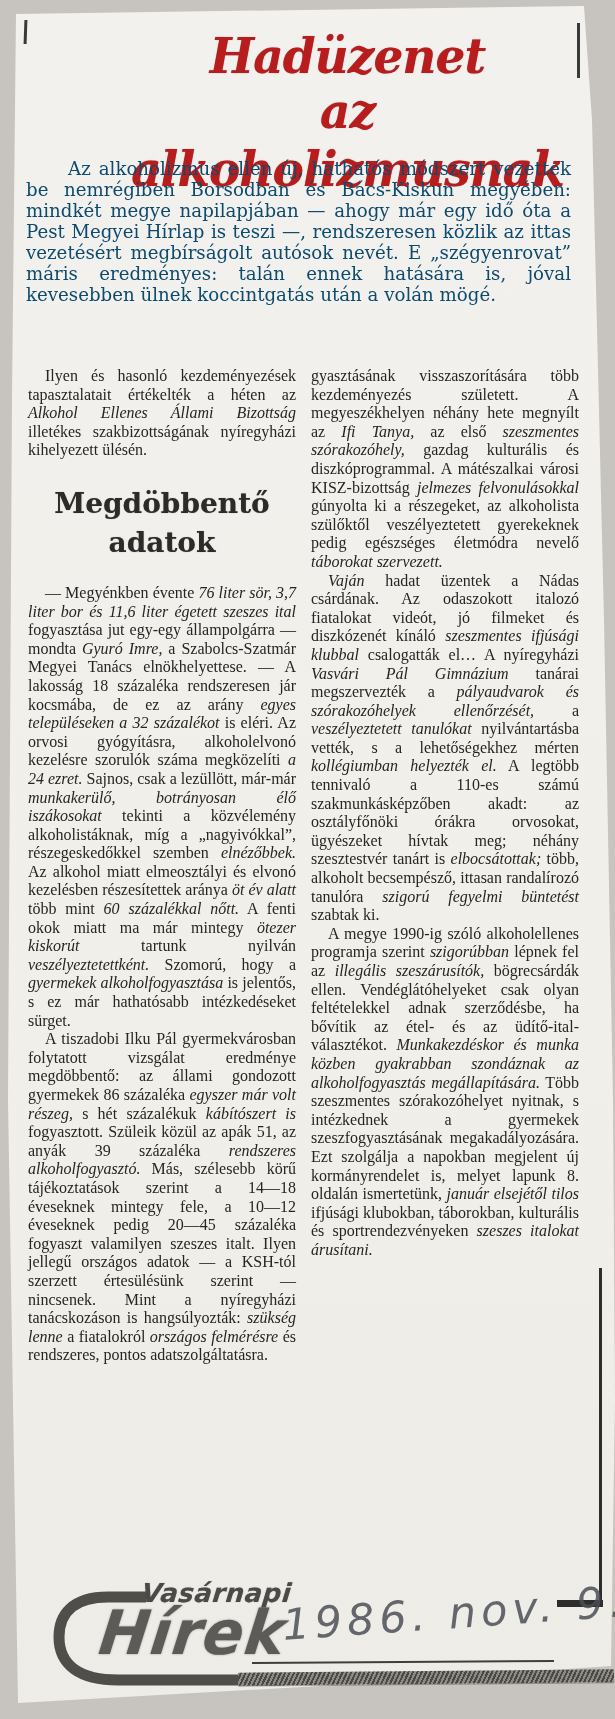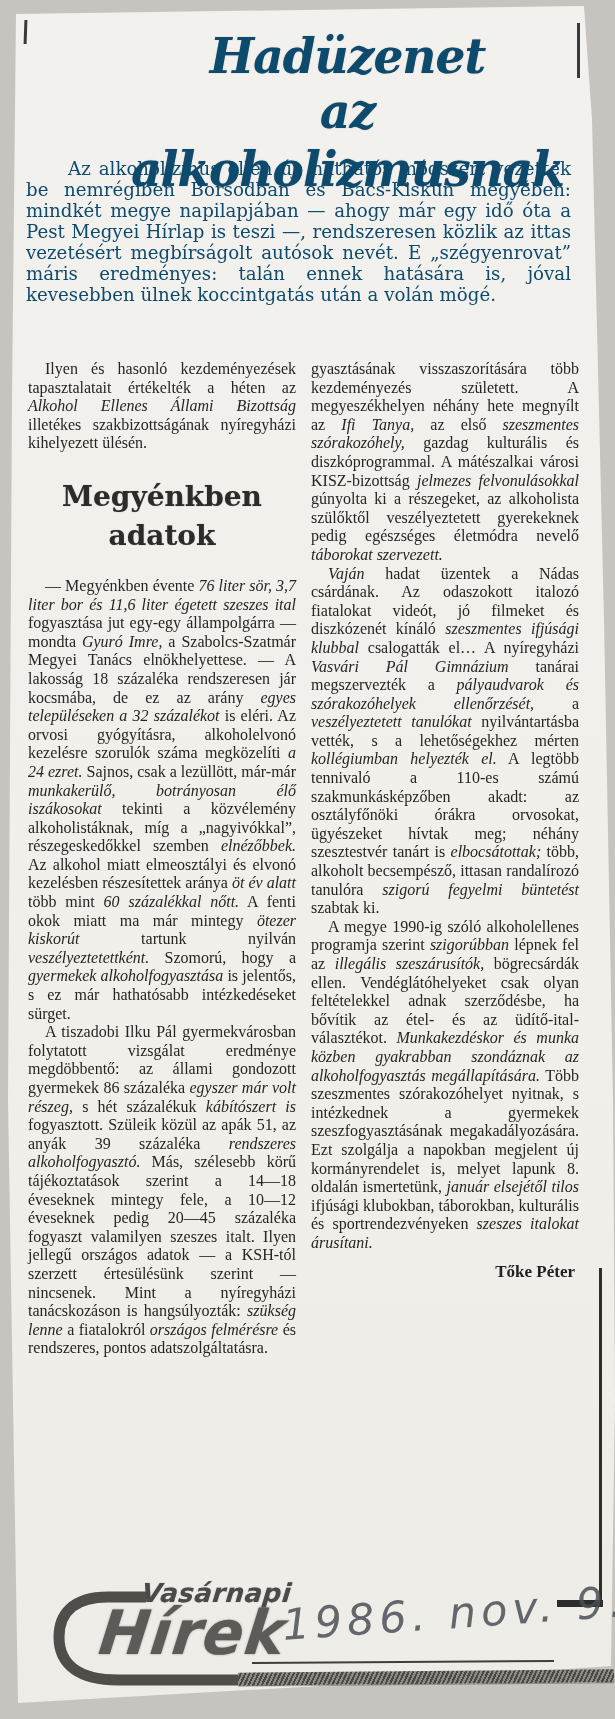--- a/index.html
+++ b/index.html
@@ -15,32 +15,32 @@
   }
   
   .tick-tl{position:absolute;left:24px;top:20px;width:3px;height:24px;background:#3a3a38;transform:rotate(2deg);}
   .tick-tr{position:absolute;left:577px;top:23px;width:3px;height:55px;background:#3a3a38;}
   .rule-right{position:absolute;left:599px;top:1268px;width:3px;height:338px;background:#2d2d2b;}
   .corner-br{position:absolute;left:557px;top:1600px;width:46px;height:7px;background:#2d2d2b;}
   
   .title{
     position:absolute;left:115px;right:35px;top:28px;text-align:center;
     font-family:"DejaVu Serif",serif;font-style:italic;font-weight:700;
-    color:#0c4a6e;text-shadow:0 0 1px rgba(70,68,66,.55);
+    color:#b91c1c;text-shadow:0 0 1px rgba(70,68,66,.55);
   }
   .title-line{font-size:47px;line-height:56px;letter-spacing:-1px;transform:scaleY(1.04);}
   
   .lead{
     position:absolute;left:26px;right:44px;top:158px;
     font-family:"DejaVu Serif",serif;font-size:18.2px;line-height:21px;
     text-align:justify;text-indent:42px;color:#0c4a6e;
   }
   
   .columns{position:absolute;left:28px;right:36px;top:360px;display:flex;gap:15px;}
-  .col{flex:1;min-width:0;font-size:16px;line-height:18.6px;text-align:justify;color:#262523;}
+  .col{flex:1;min-width:0;font-size:16px;line-height:18.6px;text-align:justify;color:#262523;margin-top:7px;}
   .col p{margin:0;}
   .col p.ind{text-indent:17px;}
   .col p.jl{text-align-last:justify;}
   .it{font-style:italic;}
   .col-heading{
     font-family:"DejaVu Serif",serif;font-weight:700;font-size:28px;line-height:39px;
     text-align:center;white-space:pre-line;margin:24px 0 22px;color:#2c2b29;
     text-shadow:0 0 1px rgba(50,48,46,.45);
   }
   .byline{text-align:right;font-weight:700;font-size:17px;margin-top:10px;padding-right:4px;color:#222;}
@@ -84,30 +84,29 @@
 <div class="title">
   <div class="title-line">Hadüzenet</div>
   <div class="title-line">az alkoholizmusnak</div>
 </div>
 
 <div class="lead">Az alkoholizmus ellen új, hathatós módszert vezettek be nemrégiben Borsodban és Bács-Kiskun megyében: mindkét megye napilapjában — ahogy már egy idő óta a Pest Megyei Hírlap is teszi —, rendszeresen közlik az ittas vezetésért megbírságolt autósok nevét. E „szégyenrovat” máris eredményes: talán ennek hatására is, jóval kevesebben ülnek koccintgatás után a volán mögé.</div>
 
 <div class="columns">
   <div class="col">
       <p class="ind"><span>Ilyen és hasonló kezdeményezések tapasztalatait értékelték a héten az </span><span class="it">Alkohol Ellenes Állami Bizottság</span><span> illetékes szakbizottságának nyíregyházi kihelyezett ülésén.</span></p>
-      <div class="col-heading">Megyénkben
+      <div class="col-heading">Megdöbbentő
 adatok</div>
       <p class="ind"><span>— Megyénkben évente </span><span class="it">76 liter sör, 3,7 liter bor és 11,6 liter égetett szeszes ital</span><span> fogyasztása jut egy-egy állampolgárra — mondta </span><span class="it">Gyuró Imre,</span><span> a Szabolcs-Szatmár Megyei Tanács elnökhelyettese. — A lakosság 18 százaléka rendszeresen jár kocsmába, de ez az arány </span><span class="it">egyes településeken a 32 százalékot</span><span> is eléri. Az orvosi gyógyításra, alkoholelvonó kezelésre szorulók száma megközelíti </span><span class="it">a 24 ezret.</span><span> Sajnos, csak a lezüllött, már-már </span><span class="it">munkakerülő, botrányosan élő iszákosokat</span><span> tekinti a közvélemény alkoholistáknak, míg a „nagyivókkal”, részegeskedőkkel szemben </span><span class="it">elnézőbbek.</span><span> Az alkohol miatt elmeosztályi és elvonó kezelésben részesítettek aránya </span><span class="it">öt év alatt</span><span> több mint </span><span class="it">60 százalékkal nőtt.</span><span> A fenti okok miatt ma már mintegy </span><span class="it">ötezer kiskorút</span><span> tartunk nyilván </span><span class="it">veszélyeztetettként.</span><span> Szomorú, hogy a </span><span class="it">gyermekek alkoholfogyasztása</span><span> is jelentős, s ez már hathatósabb intézkedéseket sürget.</span></p>
       <p class="ind"><span>A tiszadobi Ilku Pál gyermekvárosban folytatott vizsgálat eredménye megdöbbentő: az állami gondozott gyermekek 86 százaléka </span><span class="it">egyszer már volt részeg,</span><span> s hét százalékuk </span><span class="it">kábítószert is</span><span> fogyasztott. Szüleik közül az apák 51, az anyák 39 százaléka </span><span class="it">rendszeres alkoholfogyasztó.</span><span> Más, szélesebb körű tájékoztatások szerint a 14—18 éveseknek mintegy fele, a 10—12 éveseknek pedig 20—45 százaléka fogyaszt valamilyen szeszes italt. Ilyen jellegű országos adatok — a KSH-tól szerzett értesülésünk szerint — nincsenek. Mint a nyíregyházi tanácskozáson is hangsúlyozták: </span><span class="it">szükség lenne</span><span> a fiatalokról </span><span class="it">országos felmérésre</span><span> és rendszeres, pontos adatszolgáltatásra.</span></p>
     </div>
   <div class="col">
       <p class=""><span>gyasztásának visszaszorítására több kezdeményezés született. A megyeszékhelyen néhány hete megnyílt az </span><span class="it">Ifi Tanya,</span><span> az első </span><span class="it">szeszmentes szórakozóhely,</span><span> gazdag kulturális és diszkóprogrammal. A mátészalkai városi KISZ-bizottság </span><span class="it">jelmezes felvonulásokkal</span><span> gúnyolta ki a részegeket, az alkoholista szülőktől veszélyeztetett gyerekeknek pedig egészséges életmódra nevelő </span><span class="it">táborokat szervezett.</span></p>
       <p class="ind"><span class="it">Vaján</span><span> hadat üzentek a Nádas csárdának. Az odaszokott italozó fiatalokat videót, jó filmeket és diszkózenét kínáló </span><span class="it">szeszmentes ifjúsági klubbal</span><span> csalogatták el… A nyíregyházi </span><span class="it">Vasvári Pál Gimnázium</span><span> tanárai megszervezték a </span><span class="it">pályaudvarok és szórakozóhelyek ellenőrzését,</span><span> a </span><span class="it">veszélyeztetett tanulókat</span><span> nyilvántartásba vették, s a lehetőségekhez mérten </span><span class="it">kollégiumban helyezték el.</span><span> A legtöbb tennivaló a 110-es számú szakmunkásképzőben akadt: az osztályfőnöki órákra orvosokat, ügyészeket hívtak meg; néhány szesztestvér tanárt is </span><span class="it">elbocsátottak;</span><span> több, alkoholt becsempésző, ittasan randalírozó tanulóra </span><span class="it">szigorú fegyelmi büntetést</span><span> szabtak ki.</span></p>
       <p class="ind"><span>A megye 1990-ig szóló alkoholellenes programja szerint </span><span class="it">szigorúbban</span><span> lépnek fel az </span><span class="it">illegális szeszárusítók,</span><span> bögrecsárdák ellen. Vendéglátóhelyeket csak olyan feltételekkel adnak szerződésbe, ha bővítik az étel- és az üdítő-ital-választékot. </span><span class="it">Munkakezdéskor és munka közben gyakrabban szondáznak az alkoholfogyasztás megállapítására.</span><span> Több szeszmentes szórakozóhelyet nyitnak, s intézkednek a gyermekek szeszfogyasztásának megakadályozására. Ezt szolgálja a napokban megjelent új kormányrendelet is, melyet lapunk 8. oldalán ismertetünk, </span><span class="it">január elsejétől tilos</span><span> ifjúsági klubokban, táborokban, kulturális és sportrendezvényeken </span><span class="it">szeszes italokat árusítani.</span></p>
-      <div class="byline">Tőke Péter</div>
     </div>
 </div>
 
 <div class="logo">
   <svg width="252" height="110" viewBox="0 0 252 110">
     <path d="M100 13 H62 C26 13 13 31 13 53 C13 81 34 96 72 96 H238" fill="none" stroke="#504e4b" stroke-width="11"></path>
   </svg>
   <div class="logo-top">Vasárnapi</div>
   <div class="logo-main">Hírek</div>
 </div>

